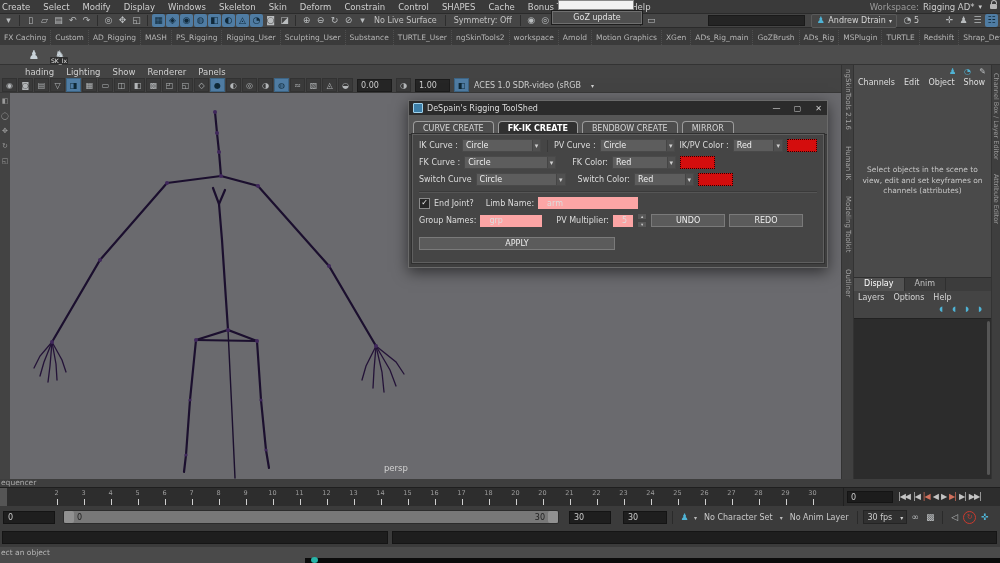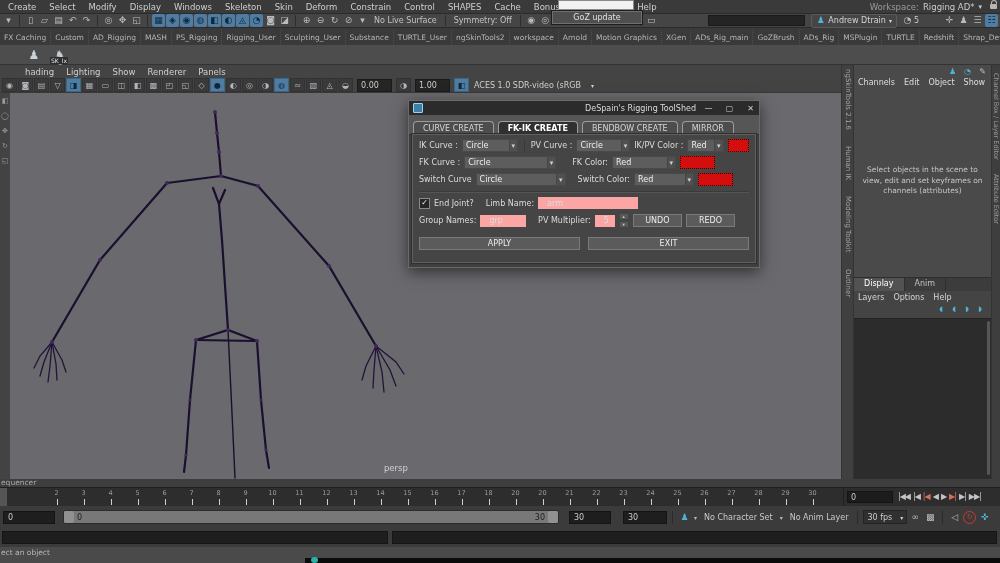--- a/index.html
+++ b/index.html
@@ -1,21 +1,21 @@
 <!DOCTYPE html>
 <html><head>
 <meta charset="utf-8">
 <style>
   html,body{margin:0;padding:0;background:#222;}
   #app{position:relative;width:1000px;height:563px;background:#444;overflow:hidden;
        font-family:"DejaVu Sans",sans-serif;font-size:9px;color:#ccc;-webkit-font-smoothing:antialiased;}
   .abs{position:absolute;}
   .row{position:absolute;left:0;width:100%;}
   
-  #menubar{top:0;height:13px;background:#3a3a3a;display:flex;align-items:center;padding-left:8px;box-sizing:border-box;}
+  #menubar{top:0;height:13px;background:#3a3a3a;display:flex;align-items:center;padding-left:2px;box-sizing:border-box;}
   #menubar .menus{display:flex;gap:13px;align-items:center;white-space:nowrap;}
   #menubar .menu{color:#cfcfcf;font-size:8.5px;cursor:default;}
   #menubar .ws{margin-left:auto;display:flex;align-items:center;gap:4px;padding-right:3px;font-size:8.5px;}
   #menubar .dim{color:#9a9a9a;}
   .lock{width:7px;height:5px;background:#b5b5b5;border-radius:1px;position:relative;display:inline-block;margin-left:4px;}
   .lock:before{content:"";position:absolute;top:-4px;left:1px;width:4px;height:3px;border:1px solid #b5b5b5;border-bottom:none;border-radius:3px 3px 0 0;}
   
   #toolbar{top:13px;height:15px;background:#454545;border-top:1px solid #2b2b2b;border-bottom:1px solid #2b2b2b;display:flex;align-items:center;padding:0 2px;box-sizing:border-box;}
   .tb-icons{display:flex;align-items:center;gap:1px;}
   .icon{display:inline-flex;align-items:center;justify-content:center;width:13px;height:13px;color:#b9bcbe;font-size:9px;line-height:1;flex:none;}
@@ -43,21 +43,21 @@
   #vp-toolbar{position:absolute;left:0;top:13px;height:15px;width:100%;background:#434343;border-bottom:1px solid #383838;display:flex;align-items:center;gap:1px;padding-left:2px;box-sizing:border-box;}
   .vpicon{display:inline-flex;align-items:center;justify-content:center;width:13px;height:12px;background:#3a3a3a;border:1px solid #323232;color:#b3b6b8;font-size:8px;flex:none;}
   .vpicon.hl{background:#4f7ca3;color:#0e2836;border-color:#3c6484;}
   .vp-num{width:30px;height:11px;background:#252525;border:1px solid #1b1b1b;color:#ccc;font-size:8px;display:flex;align-items:center;padding-left:3px;margin:0 3px;}
   .vp-cs{display:flex;align-items:center;gap:10px;font-size:8px;color:#cfcfcf;margin-left:4px;white-space:nowrap;}
   #vp-canvas{position:absolute;left:10px;top:28px;right:0;bottom:0;background:#6a6a6e;}
   #toolbox{position:absolute;left:0;top:28px;bottom:0;width:10px;background:#434343;border-right:1px solid #393939;display:flex;flex-direction:column;align-items:center;gap:6px;padding-top:4px;overflow:hidden;}
   #toolbox .icon{width:9px;height:9px;font-size:7px;color:#9a9a9a;}
   #persp-label{position:absolute;left:45%;bottom:6px;color:#d2d2d2;font-size:8.5px;}
   
-  #dlg{left:408px;top:100px;width:352px;height:168px;background:#3f3f3f;border:1px solid #6a6a6a;box-shadow:0 4px 14px rgba(0,0,0,.55);z-index:40;box-sizing:border-box;text-align:right;}
+  #dlg{left:408px;top:100px;width:420px;height:168px;background:#3f3f3f;border:1px solid #6a6a6a;box-shadow:0 4px 14px rgba(0,0,0,.55);z-index:40;box-sizing:border-box;}
   #dlg-title{height:14px;background:#2b2b2b;display:flex;align-items:center;gap:4px;padding-left:4px;}
   #dlg-title .appicon{width:8px;height:8px;background:#3d7fa8;border:1px solid #9fd2ec;border-radius:1px;}
   #dlg-title .t{font-size:8px;color:#dcdcdc;flex:1;}
   #dlg-title .wc{width:17px;height:14px;display:flex;align-items:center;justify-content:center;color:#cfcfcf;font-size:8px;}
   #dlg-tabs{height:17px;background:#565656;display:flex;align-items:flex-end;gap:4px;padding:2px 4px 0 4px;border-bottom:1px solid #2f2f2f;}
   .dtab{border:1px solid #9c9c9c;border-bottom:none;border-radius:4px 4px 0 0;background:#4d4d4d;color:#d6d6d6;font-size:8px;padding:2px 9px 1px 9px;white-space:nowrap;}
   .dtab.active{background:#303030;color:#fff;font-weight:bold;}
   #dlg-body{position:absolute;left:3px;right:3px;top:33px;bottom:4px;background:#454545;border:1px solid #5f5f5f;outline:1px solid #303030;}
   .drow{display:flex;align-items:center;margin:4px 6px 0 6px;gap:4px;font-size:8px;color:#dcdcdc;white-space:nowrap;}
   .dd{display:flex;align-items:center;height:13px;background:#5d5d5d;border:1px solid #494949;color:#efefef;font-size:8px;padding-left:3px;box-sizing:border-box;}
@@ -623,21 +623,20 @@
         <span class="inp" style="width:20px;">5</span>
         <span class="spin">
             <span>▴</span>
             <span>▾</span>
           </span>
         <span class="btn" style="width:74px;margin-left:auto;">UNDO</span>
         <span class="btn" style="width:74px;margin-right:14px;">REDO</span>
       </div>
       <div class="drow" style="margin-top:9px;">
         <span class="btn" style="width:196px;">APPLY</span>
-        <span class="btn" style="width:196px;margin-left:4px;">EXIT</span>
       </div>
     </div>
   </div>
 
   <div class="row" id="seqlabel">equencer</div>
 
   <div class="row" id="ruler">
     <div id="rulerstrip">
       <div id="curmark"></div>
       <div id="cells">

